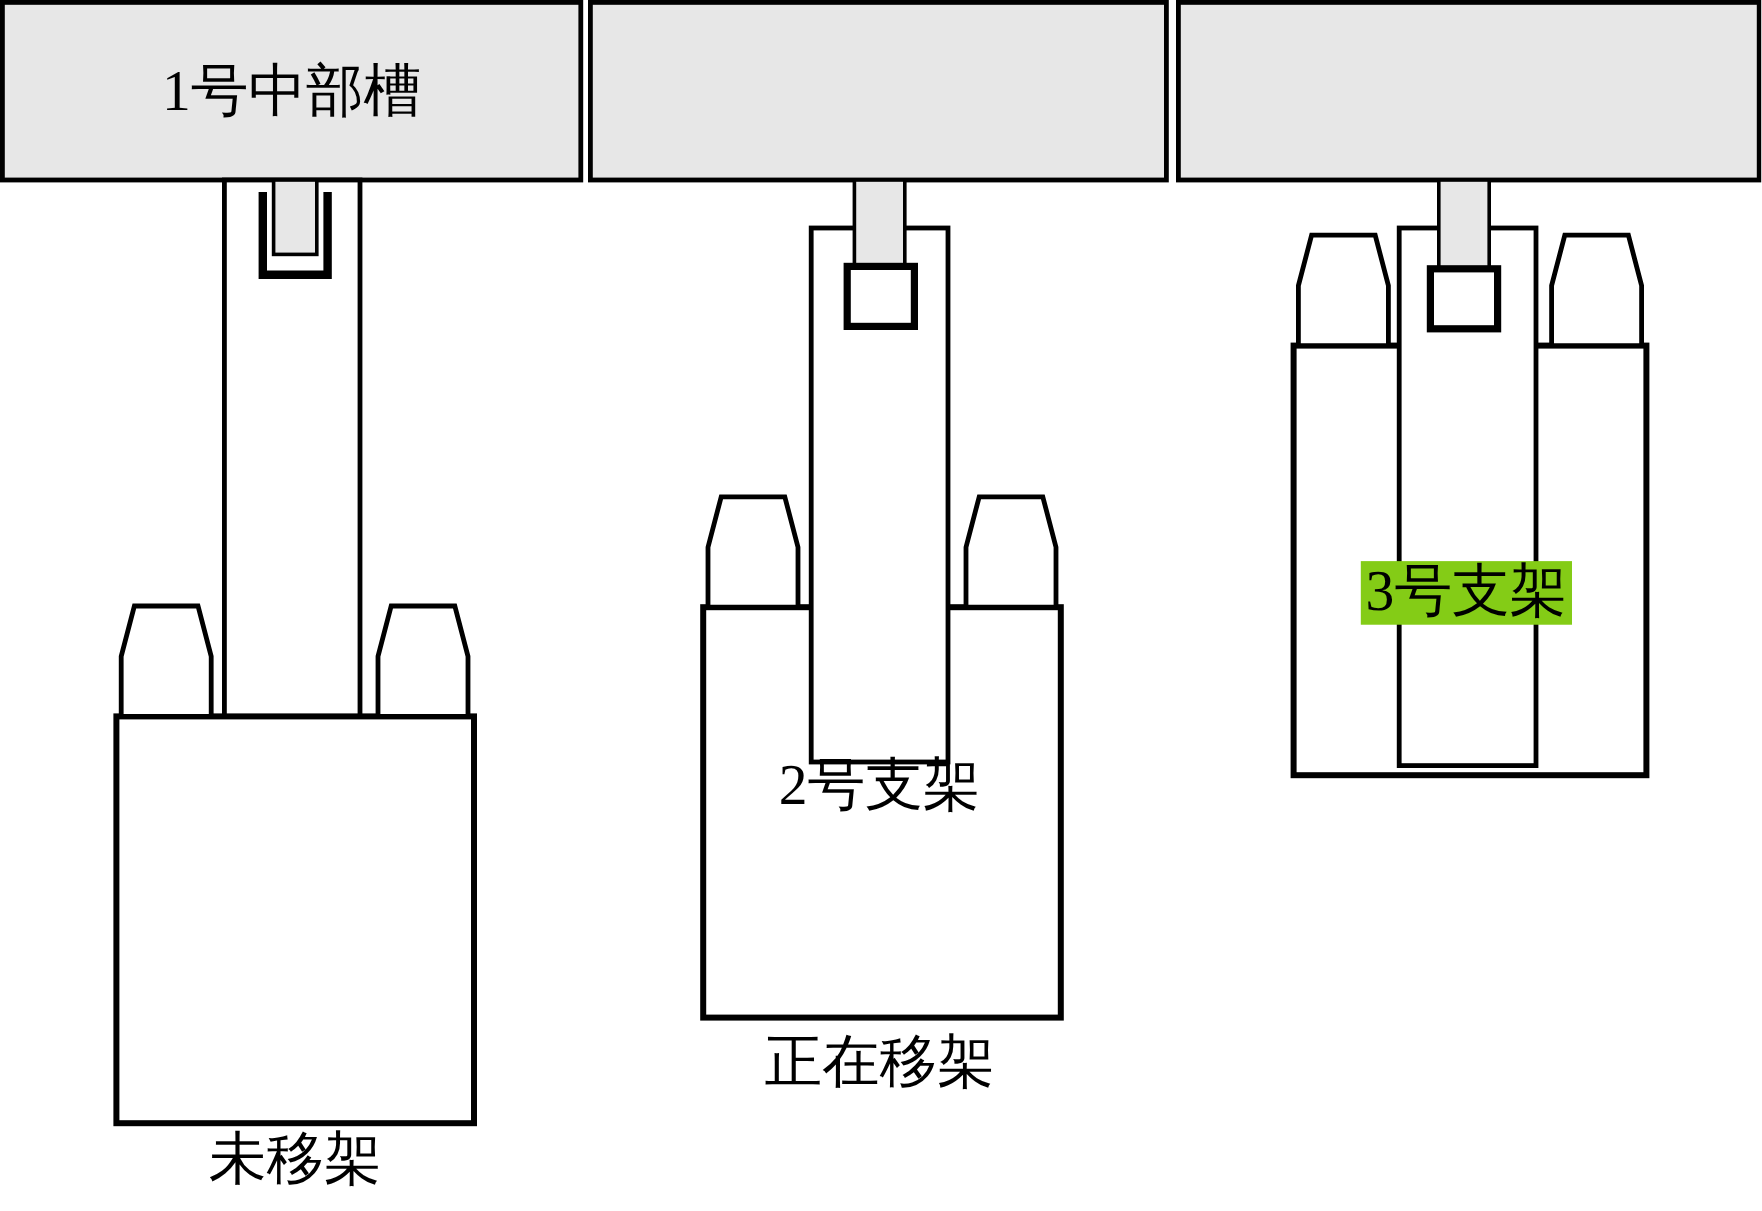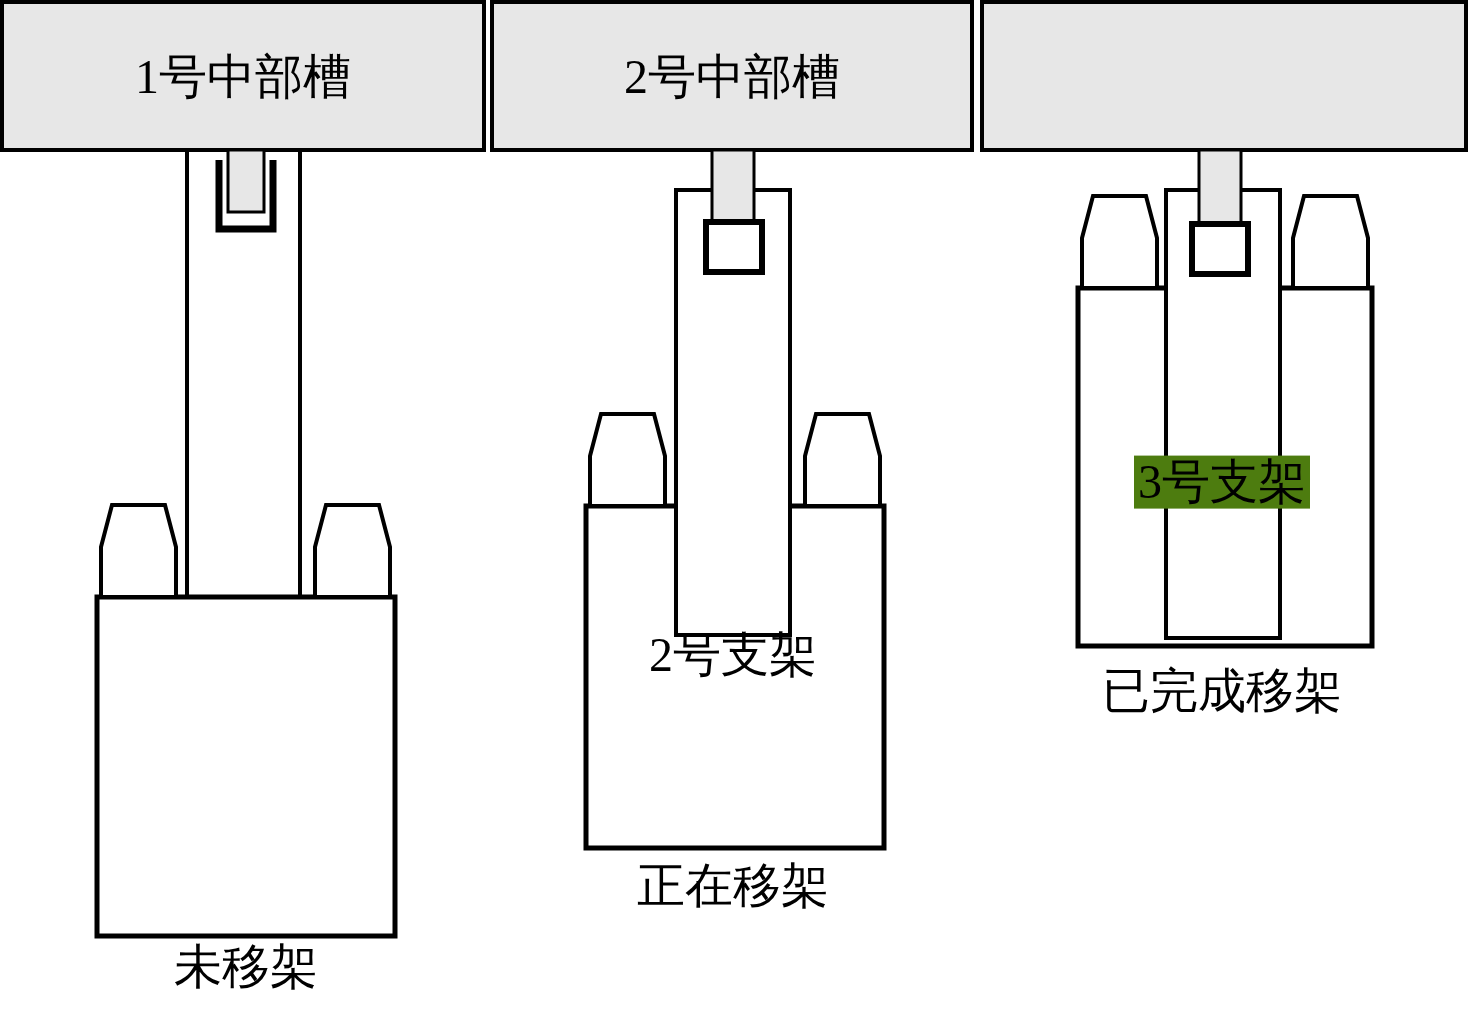--- a/index.html
+++ b/index.html
@@ -24,22 +24,23 @@
   .label {
     position: absolute;
     transform: translate(-50%, -50%);
     font-size: 48px;
     line-height: 1.1;
     color: #000000;
     white-space: nowrap;
     text-align: center;
   }
   .bg-white {
-    background: #4d7c0f;
+    background: #84cc16;
     padding: 0 4px;
+    margin-top: 12px;
   }
 </style>
 </head>
 <body>
 
 <div id="canvas">
 
   <svg id="linework" width="1468" height="1009" viewBox="0 0 1468 1009">
 
     <rect x="2" y="2" width="482" height="148" stroke="#000" stroke-width="4" fill="#e7e7e7"></rect>
@@ -80,27 +81,25 @@
 
     <rect x="1166" y="190" width="114" height="448" fill="#ffffff" stroke="#000" stroke-width="4"></rect>
 
     <rect x="1199" y="150" width="42" height="78" stroke="#000" stroke-width="3" fill="#e7e7e7"></rect>
 
     <rect x="1192" y="224" width="56" height="50" fill="#ffffff" stroke="#000" stroke-width="6"></rect>
   </svg>
 
   <div class="label" style="left:243px; top:77px">1号中部槽</div>
 
-  <div class="label" style="left:732px; top:77px">2号中部槽</div>
 
 
 
   <div class="label" style="left:733px; top:655px">2号支架</div>
 
   <div class="label bg-white" style="left:1222px; top:482px">3号支架</div>
 
   <div class="label" style="left:246px; top:967px">未移架</div>
 
   <div class="label" style="left:733px; top:886px">正在移架</div>
 
-  <div class="label" style="left:1222px; top:691px">已完成移架</div>
 
 </div>
 
 </body></html>

